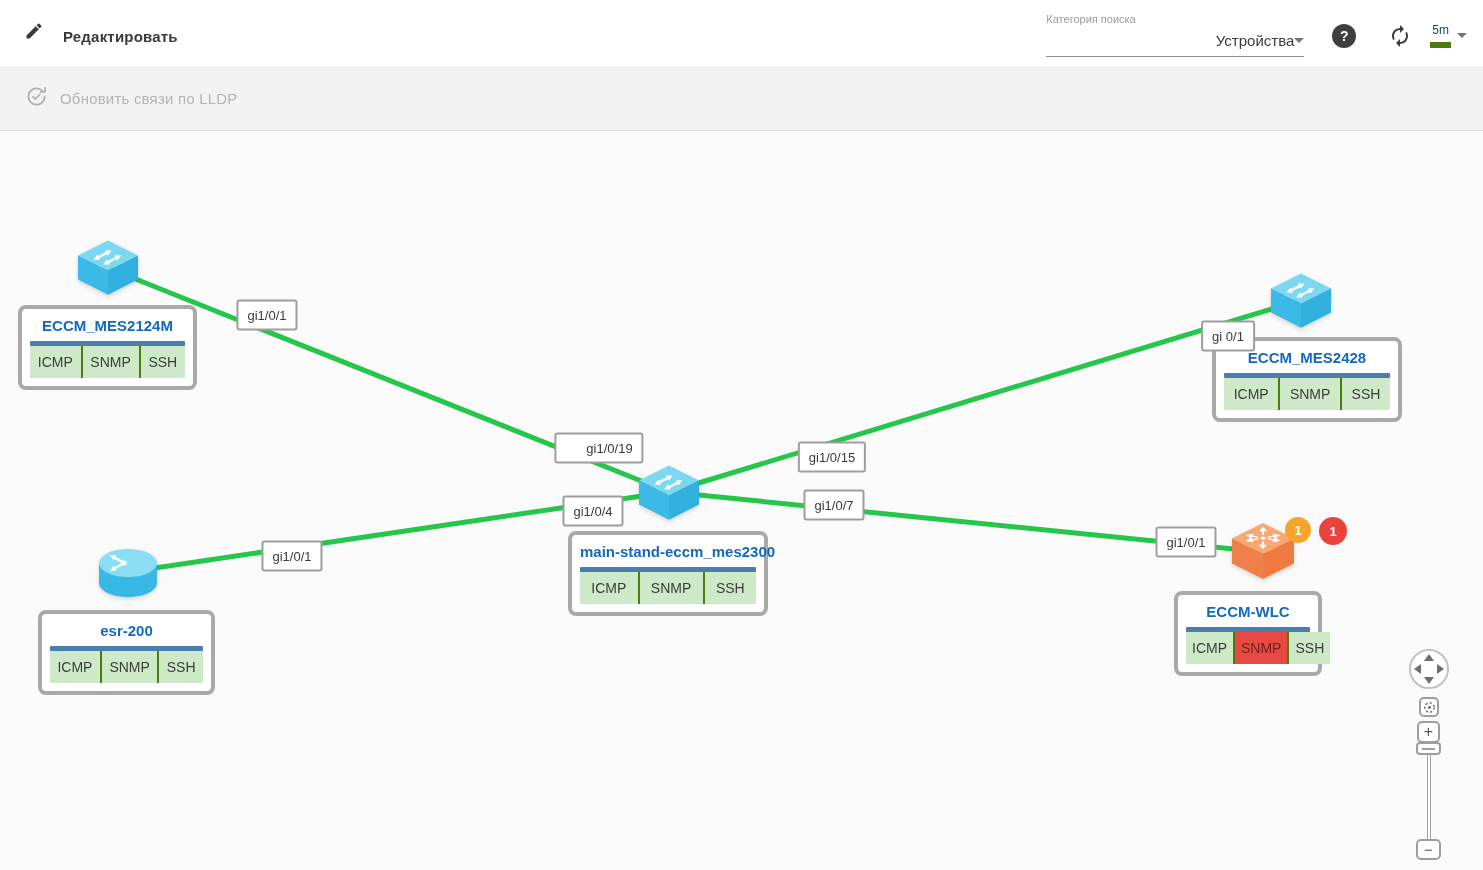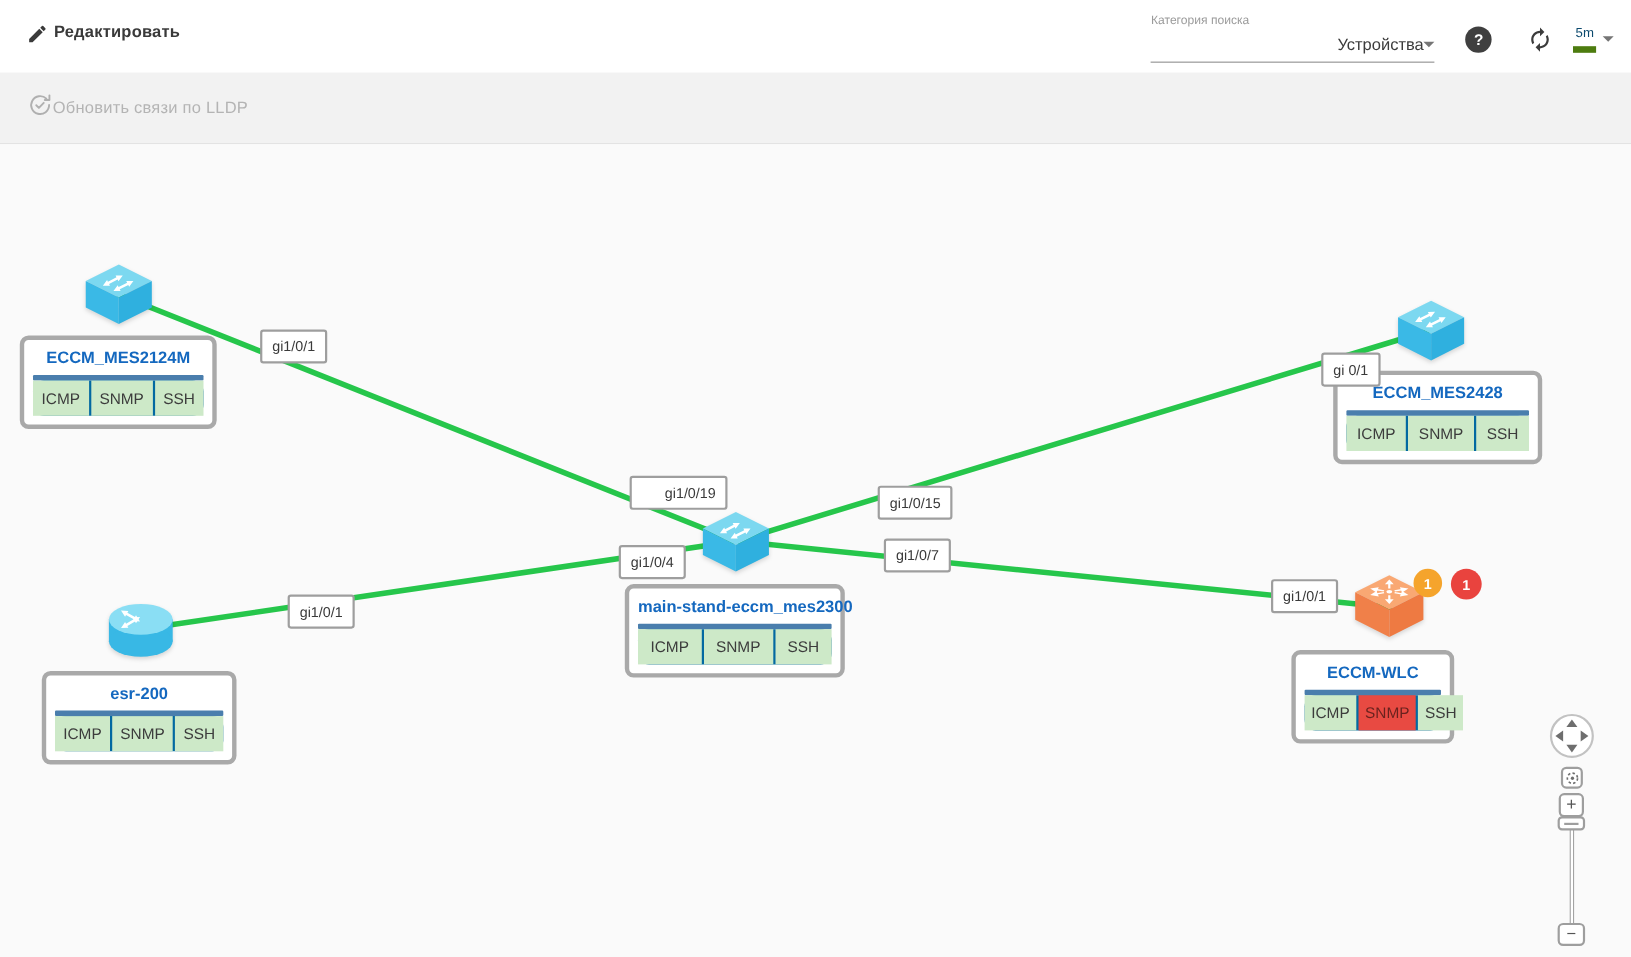--- a/index.html
+++ b/index.html
@@ -2,21 +2,21 @@
 <html><head>
 <meta charset="utf-8">
 <style>
   * { margin:0; padding:0; box-sizing:border-box; }
   html,body { width:1483px; height:870px; overflow:hidden;
     font-family:"Liberation Sans", sans-serif; background:#fafafa; }
 
   
   .toolbar { height:66px; background:#ffffff; display:flex;
     align-items:center; justify-content:space-between; padding:0 16px 0 24px; }
-  .edit-btn { display:flex; align-items:flex-start; gap:5px; cursor:pointer; }
+  .edit-btn { display:flex; align-items:flex-end; gap:19px; cursor:pointer; }
   .edit-btn .label { font-size:15px; font-weight:700; color:#3a3a3a; letter-spacing:.2px; }
   .header-right { display:flex; align-items:flex-end; height:100%; padding-bottom:9px; }
   .field { width:258px; }
   .field .flabel { font-size:11px; color:#9b9b9b; margin-bottom:7px; }
   .select-row { display:flex; align-items:center; justify-content:flex-end;
     border-bottom:1px solid #8f8f8f; padding-bottom:7px; cursor:pointer; }
   .select-row .val { font-size:15px; color:#3c3c3c; }
   .caret { width:0; height:0; border-left:5px solid transparent;
     border-right:5px solid transparent; border-top:5px solid #757575; }
   .search-field { margin-left:14px; }
@@ -28,21 +28,21 @@
   .help-circle { width:24px; height:24px; border-radius:50%; background:#3f3f3f;
     color:#fff; font-size:14px; font-weight:700; display:flex; align-items:center;
     justify-content:center; cursor:pointer; }
   .refresh-ic { margin-left:32px; cursor:pointer; display:flex; }
   .interval { margin-left:18px; display:flex; align-items:center; gap:6px; cursor:pointer; }
   .interval .ival { font-size:12px; color:#0c4a6e; border-bottom:6px solid #4d7c0f;
     padding:0 2px 5px 2px; }
 
   
   .lldp-bar { height:65px; background:#f2f2f2; border-bottom:1px solid #e3e3e3;
-    display:flex; align-items:center; gap:0; padding-left:25px; }
+    display:flex; align-items:center; gap:12px; padding-left:25px; }
   .lldp-bar .label { font-size:15px; color:#b4b4b4; letter-spacing:.2px; }
 
   
   .canvas { position:relative; width:1483px; height:739px; background:#fafafa; }
   .edges { position:absolute; left:0; top:0; z-index:1; }
 
   .edge-label { position:absolute; transform:translate(-50%,-50%); z-index:4;
     background:#fff; border:2px solid #9e9e9e; border-radius:3px;
     padding:6px 9px; font-size:13px; color:#3a3a3a; white-space:nowrap; cursor:pointer;margin-left:44px; }
 
@@ -54,21 +54,21 @@
     justify-content:center; cursor:pointer; }
   .badge.orange { background:#f5a42c; width:26px; height:26px; }
   .badge.red    { background:#e9433e; width:28px; height:28px; }
 
   .node-card { position:absolute; z-index:3; background:#fff;
     border:4px solid #a9a9a9; border-radius:8px; padding:5px 8px 8px 8px;
     text-align:center; cursor:pointer; }
   .node-card .title { font-size:15px; font-weight:700; color:#1468bf;
     padding:3px 0 7px 0; white-space:nowrap; }
   .node-card .divider { height:5px; background:#4a7ead; border-radius:1px; }
-  .protos { display:flex; gap:2px; background:#0369a1; margin-top:0;border-radius:10px; }
+  .protos { display:flex; gap:2px; background:#4d7c0f; margin-top:0; }
   .proto { flex:1 1 auto; background:#cde9c8; font-size:14px; color:#3c3c3c;
     padding:8px 6px; white-space:nowrap; }
   .proto.fail { background:#e84a42; color:rgba(0,0,0,0.55); }
 
   
   .pan-circle { position:absolute; left:1409px; top:518px; width:40px; height:40px;
     border-radius:50%; background:#fff; border:2px solid #c2c2c2; z-index:7; cursor:pointer; }
   .pan-t { position:absolute; width:0; height:0; }
   .pan-up { left:13px; top:3px; border-left:5px solid transparent;
     border-right:5px solid transparent; border-bottom:7px solid #6e6e6e; }
@@ -192,21 +192,21 @@
     <div class="title">ECCM-WLC</div>
     <div class="divider"></div>
     <div class="protos">
       <div class="proto">ICMP</div>
       <div class="proto fail">SNMP</div>
       <div class="proto">SSH</div>
     </div>
   </div>
 
   <div class="edge-label" style="left:223px; top:184px;">gi1/0/1</div>
-  <div class="edge-label" style="left:573px; top:317px;padding-left:30px;">gi1/0/19</div>
+  <div class="edge-label" style="left:555px; top:317px;padding-left:30px;">gi1/0/19</div>
   <div class="edge-label" style="left:788px; top:326px;">gi1/0/15</div>
   <div class="edge-label" style="left:1184px; top:205px;">gi 0/1</div>
   <div class="edge-label" style="left:549px; top:380px;">gi1/0/4</div>
   <div class="edge-label" style="left:790px; top:374px;">gi1/0/7</div>
   <div class="edge-label" style="left:248px; top:425px;">gi1/0/1</div>
   <div class="edge-label" style="left:1142px; top:411px;">gi1/0/1</div>
 
   <div class="node-icon" style="left:77px; top:108px;">
     <svg width="62" height="57" viewBox="0 0 64 58">
       <polygon points="32,1 63,16.5 32,32 1,16.5" fill="#7cd8f0"></polygon>

